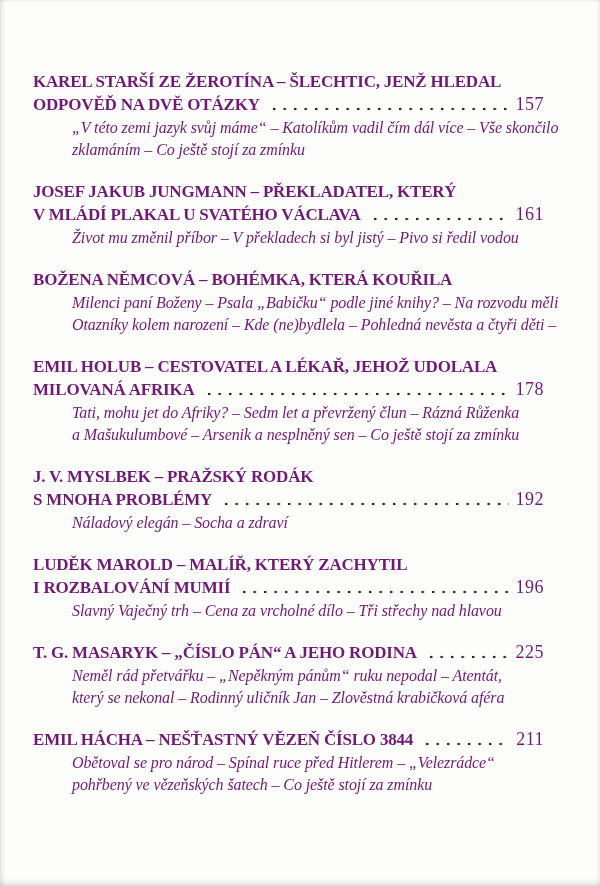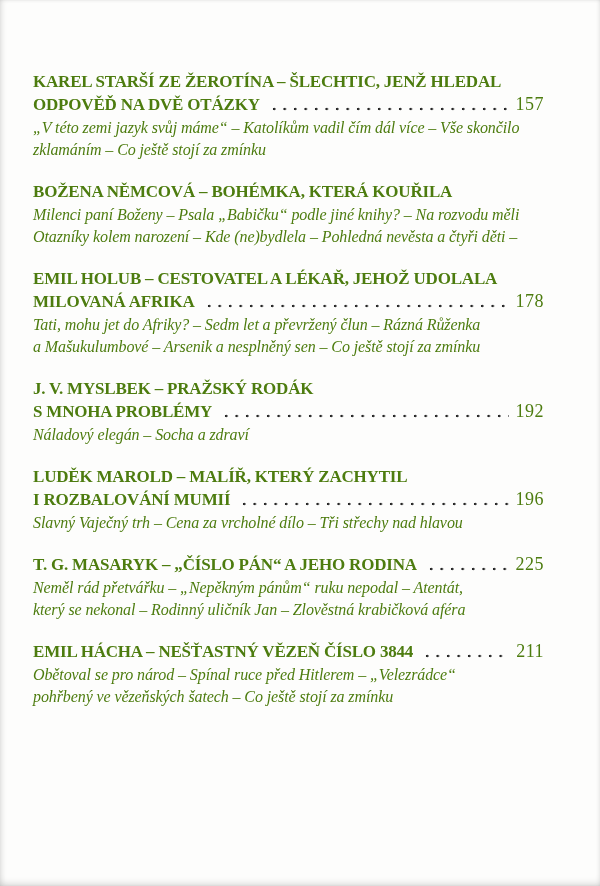--- a/index.html
+++ b/index.html
@@ -14,21 +14,21 @@
     margin: 0 auto;
     background: #fdfdfc;
     box-sizing: border-box;
     overflow: hidden;
     box-shadow:
       inset 4px 0 6px -3px rgba(0,0,0,0.14),
       inset -3px 0 5px -3px rgba(0,0,0,0.10),
       inset 0 -6px 8px -5px rgba(0,0,0,0.18),
       inset 0 3px 5px -4px rgba(0,0,0,0.10);
     font-family: "Liberation Serif", "DejaVu Serif", serif;
-    color: #4d7c0f;
+    color: #701a75;
   }
   .content {
     padding: 70px 56px 0 33px;
   }
   .entry {
     margin-bottom: 19px;
   }
   .title-line {
     font-weight: 700;
     font-size: 17px;
@@ -64,20 +64,21 @@
   }
   .subtitle {
     margin-top: 1px;
   }
   .subtitle-line {
     font-style: italic;
     font-size: 16px;
     line-height: 22px;
     letter-spacing: -0.1px;
     white-space: nowrap;
+    margin-left: 39px;
   }
 </style>
 </head>
 <body>
 
 <div class="page">
   <div class="content">
 
     <div class="entry">
       <div class="title-line">KAREL STARŠÍ ZE ŽEROTÍNA – ŠLECHTIC, JENŽ HLEDAL</div>
@@ -85,20 +86,31 @@
         <span class="title-line">ODPOVĚĎ NA DVĚ OTÁZKY</span>
         <span class="leader"></span>
         <span class="page-num">157</span>
       </div>
       <div class="subtitle">
         <div class="subtitle-line">„V této zemi jazyk svůj máme“ – Katolíkům vadil čím dál více – Vše skončilo</div>
         <div class="subtitle-line">zklamáním – Co ještě stojí za zmínku</div>
       </div>
     </div>
 
+    <div class="entry">
+      <div class="title-line">JOSEF JAKUB JUNGMANN – PŘEKLADATEL, KTERÝ</div>
+      <div class="title-row">
+        <span class="title-line">V MLÁDÍ PLAKAL U SVATÉHO VÁCLAVA</span>
+        <span class="leader"></span>
+        <span class="page-num">161</span>
+      </div>
+      <div class="subtitle">
+        <div class="subtitle-line">Život mu změnil příbor – V překladech si byl jistý – Pivo si ředil vodou</div>
+      </div>
+    </div>
 
     <div class="entry">
       <div class="title-line">BOŽENA NĚMCOVÁ – BOHÉMKA, KTERÁ KOUŘILA</div>
       <div class="subtitle">
         <div class="subtitle-line">Milenci paní Boženy – Psala „Babičku“ podle jiné knihy? – Na rozvodu měli</div>
         <div class="subtitle-line">Otazníky kolem narození – Kde (ne)bydlela – Pohledná nevěsta a čtyři děti –</div>
       </div>
     </div>
 
     <div class="entry">

